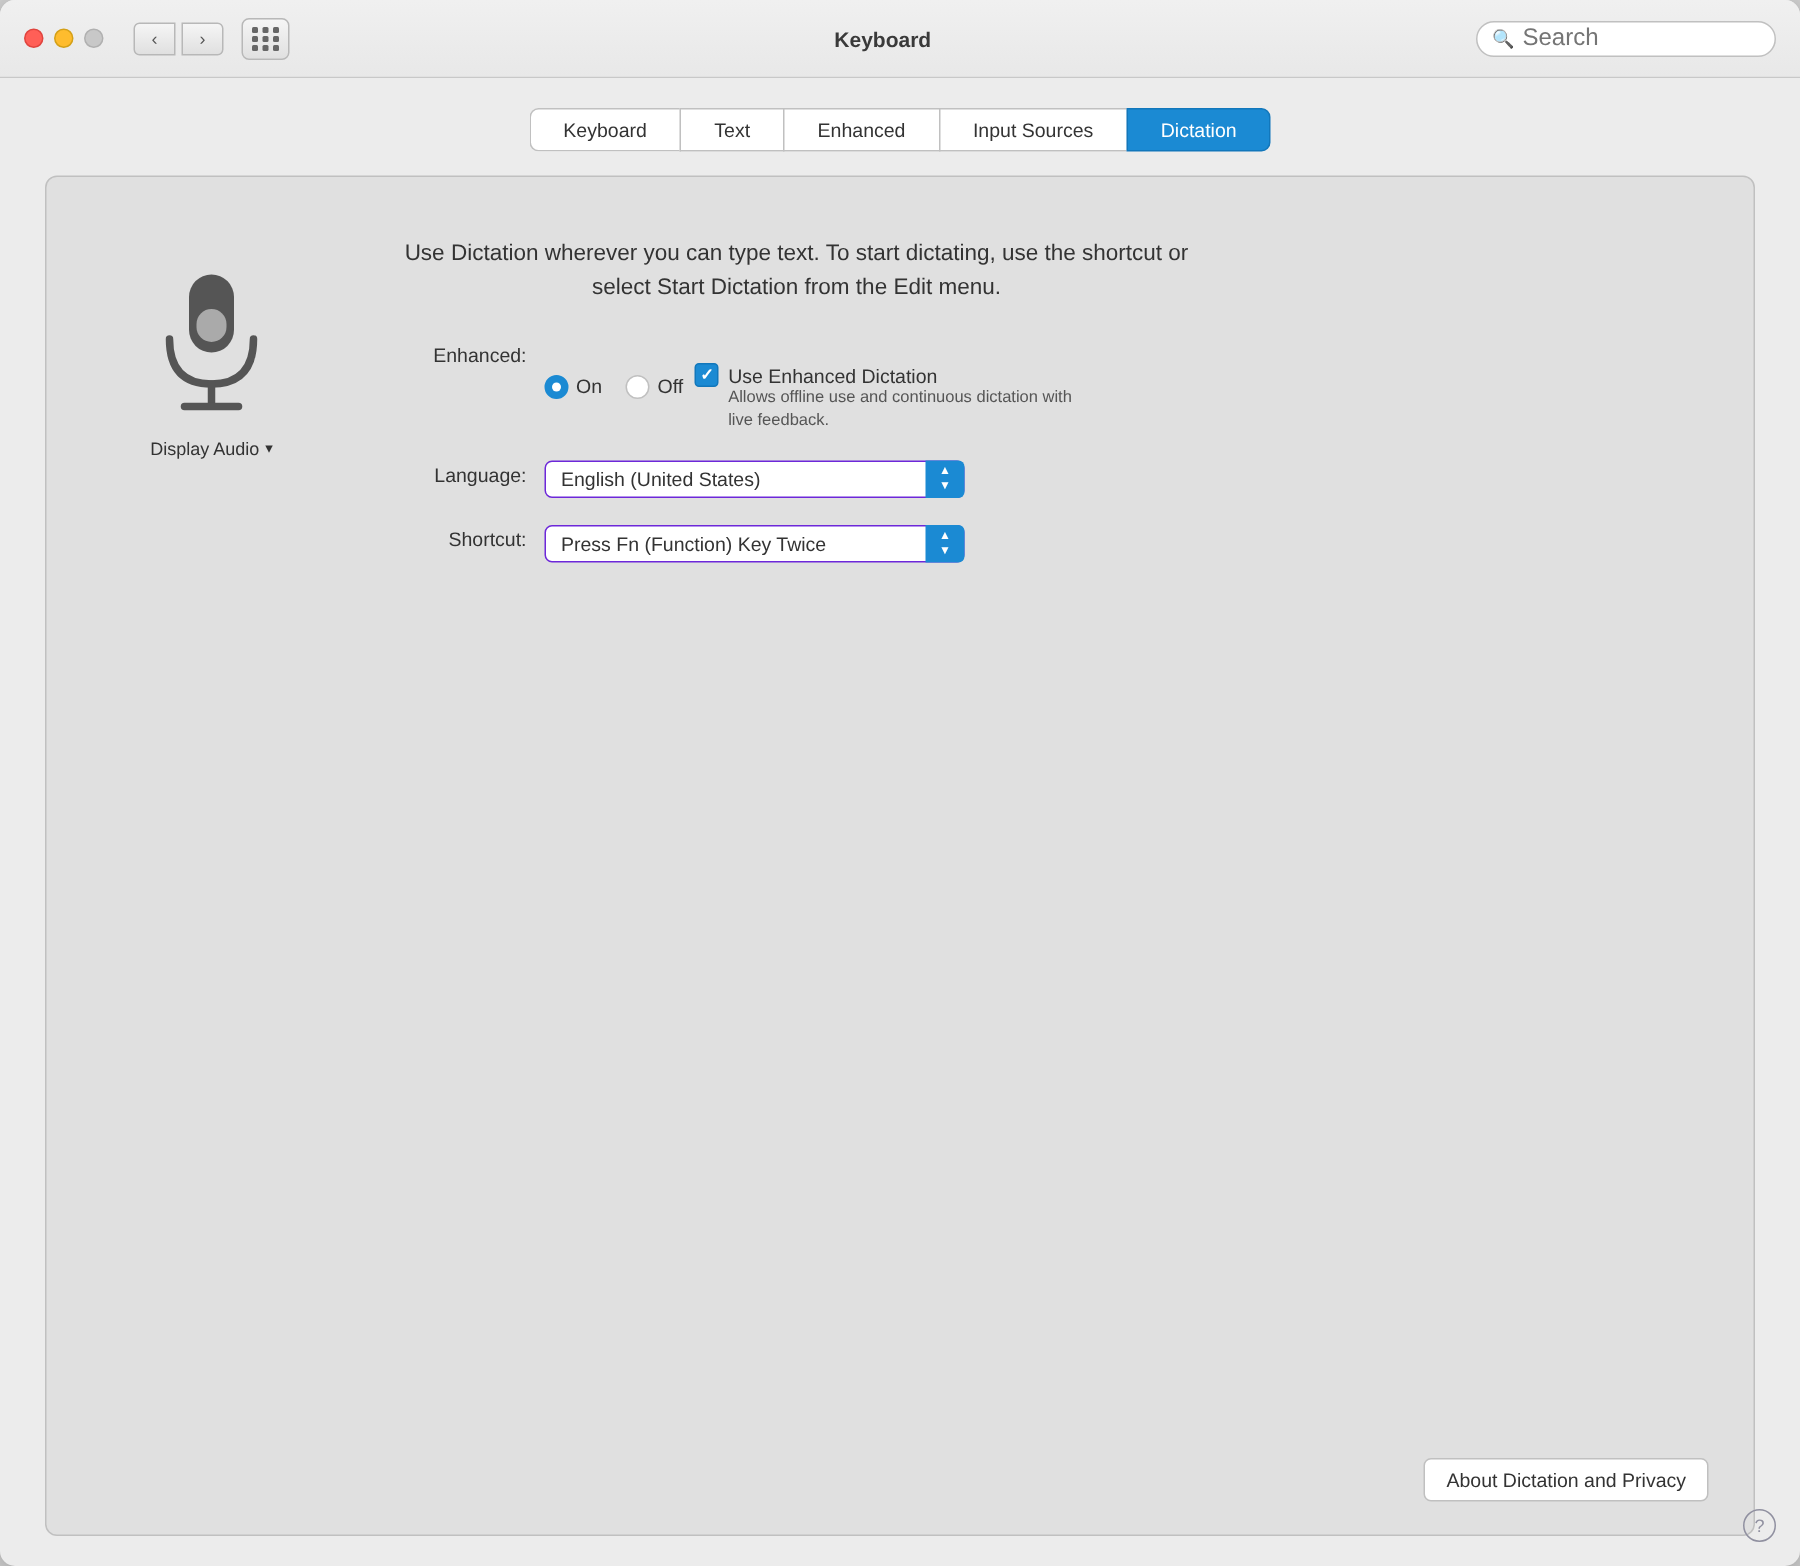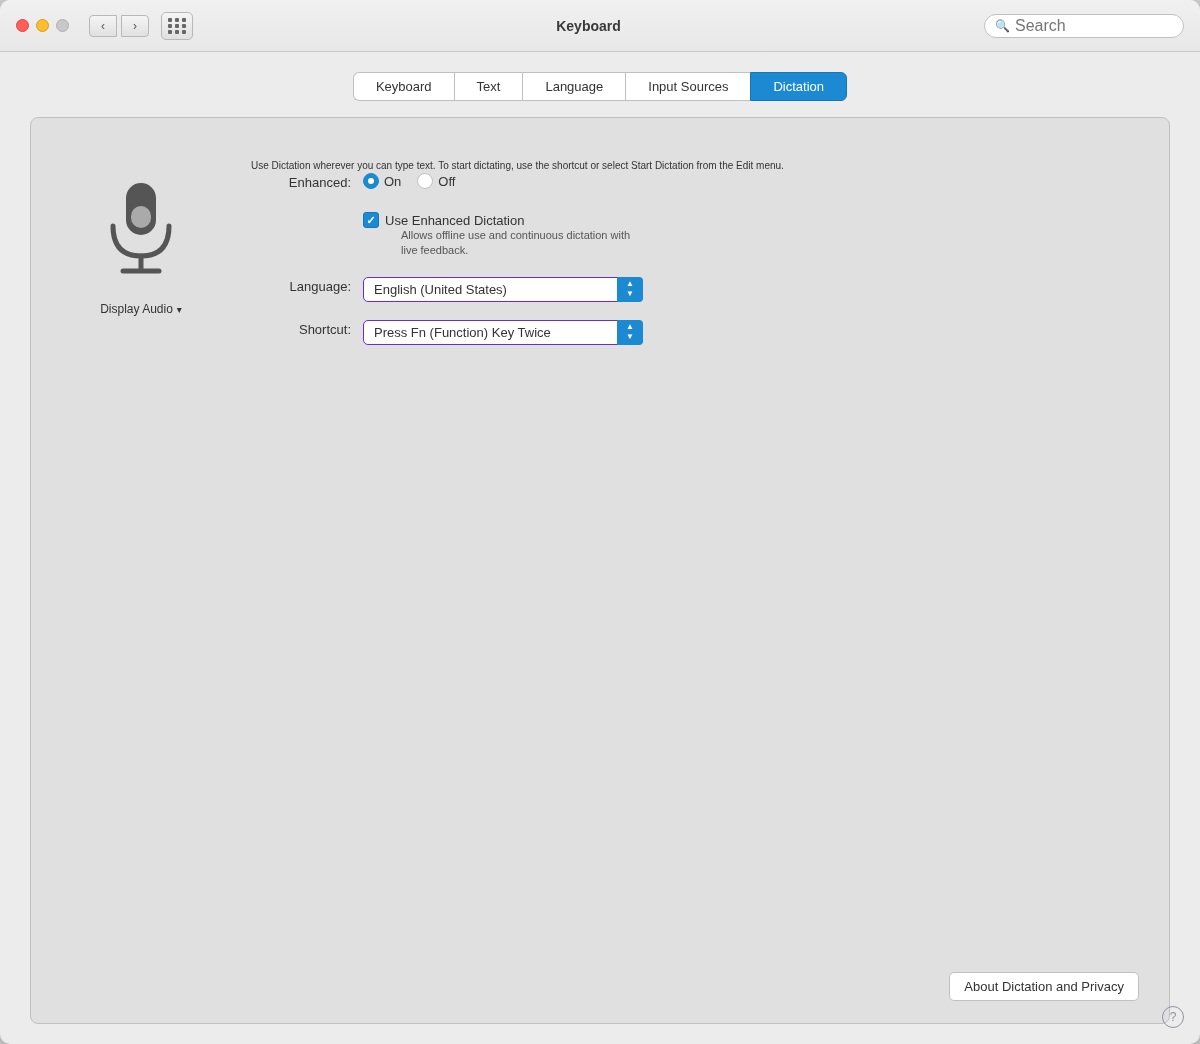--- a/index.html
+++ b/index.html
@@ -201,58 +201,60 @@
 
     .mic-icon {
       width: 80px;
       height: 100px;
     }
 
     .display-audio {
       display: flex;
       align-items: center;
       gap: 4px;
-      margin-top: 24px;
+      margin-top: 14px;
       font-size: 12px;
       color: #333;
       cursor: pointer;
     }
 
     
     .dictation-settings {
       flex: 1;
       padding-top: 10px;
     }
 
     .description-text {
-      font-size: 10px;
+      font-size: 15px;
       color: #333;
       line-height: 1.5;
+      margin-bottom: 24px;
       max-width: 560px;
+      text-align: center;
     }
 
     .setting-row {
       display: flex;
       align-items: flex-start;
       margin-bottom: 18px;
       gap: 12px;
     }
 
     .setting-label {
       font-size: 13px;
       color: #333;
       width: 100px;
       text-align: right;
       padding-top: 2px;
       flex-shrink: 0;
     }
 
     .setting-controls {
       display: flex;
-      flex-direction: column;
+      flex-direction: row;
       gap: 8px;
     }
 
     .radio-group {
       display: flex;
       gap: 16px;
       align-items: center;
     }
 
     .radio-option {
@@ -320,21 +322,21 @@
     }
 
     .checkbox-label {
       font-size: 13px;
       color: #333;
     }
 
     .checkbox-sub {
       font-size: 11px;
       color: #555;
-      margin-left: 38px;
+      margin-left: 22px;
       line-height: 1.4;
     }
 
     .select-wrapper {
       position: relative;
       display: inline-flex;
       align-items: center;
     }
 
     .styled-select {
@@ -441,21 +443,21 @@
       <span class="search-icon-char">🔍</span>
       <input type="text" placeholder="Search" style="">
     </div>
   </div>
 
   <div class="content">
 
     <div class="tabs-bar">
       <div class="tab">Keyboard</div>
       <div class="tab">Text</div>
-      <div class="tab">Language</div>
+      <div class="tab">Enhanced</div>
       <div class="tab">Input Sources</div>
       <div class="tab active">Dictation</div>
     </div>
 
     <div class="panel">
       <div class="panel-main">
 
         <div class="mic-section">
           <svg class="mic-icon" viewBox="0 0 80 100" fill="none" xmlns="http://www.w3.org/2000/svg">
 

